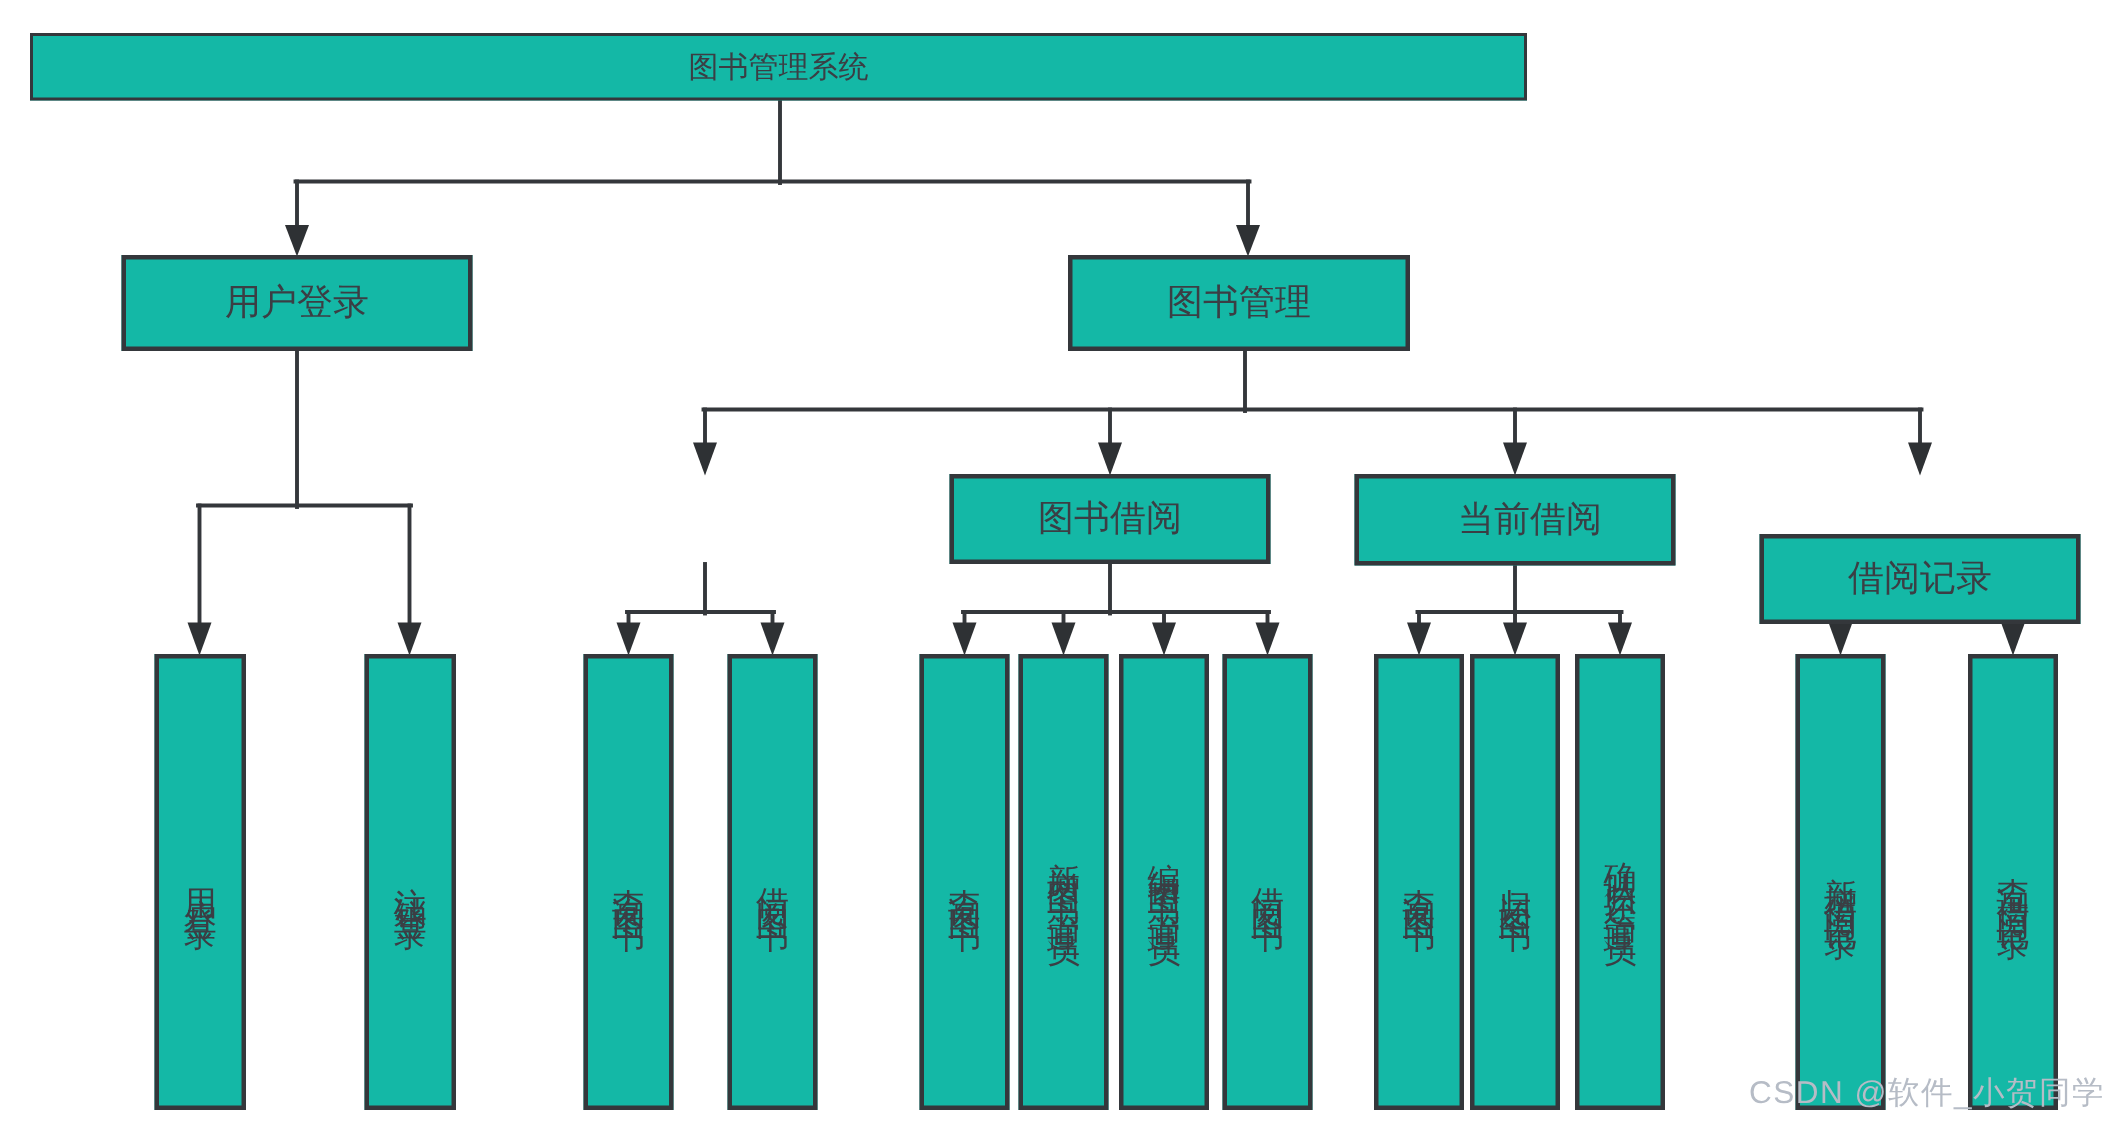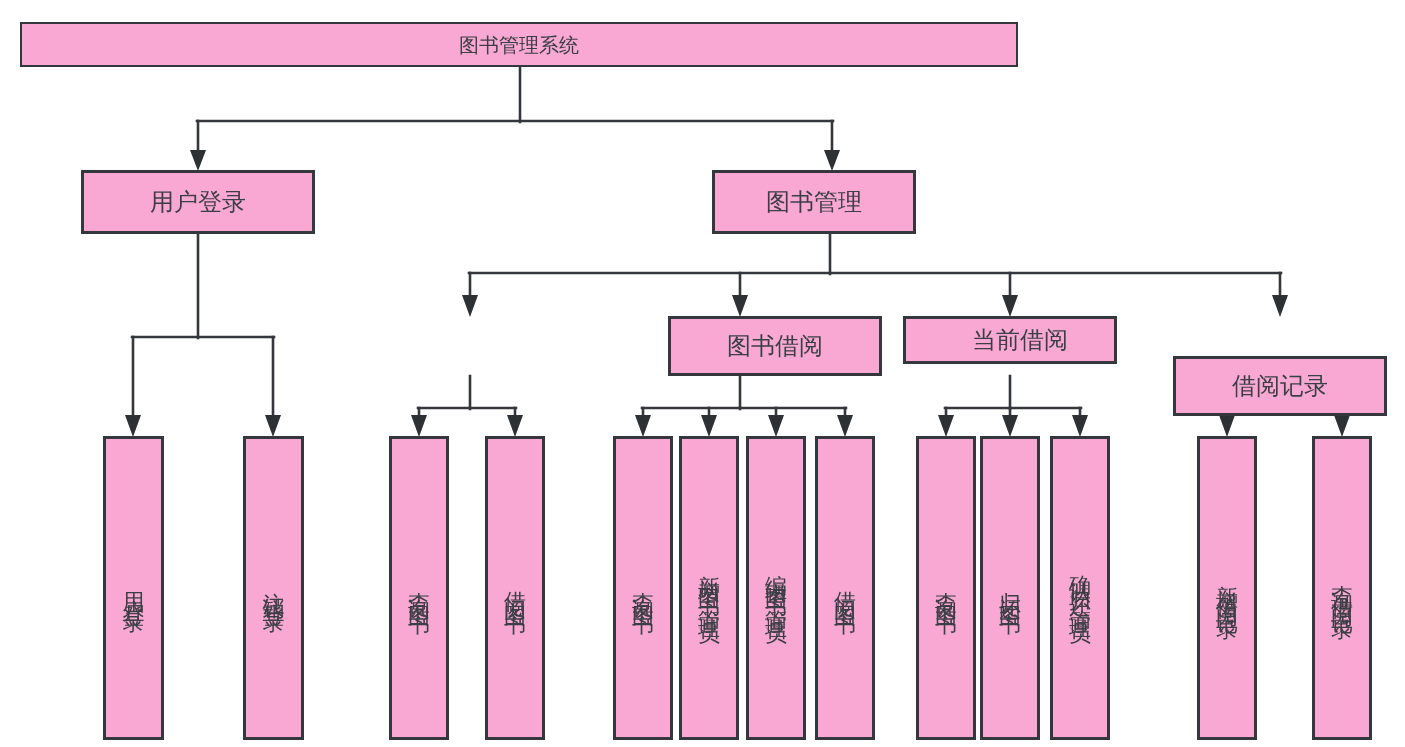--- a/index.html
+++ b/index.html
@@ -27,21 +27,21 @@
     stroke: #34373b;
     stroke-width: 2.6;
     stroke-linecap: square;
   }
   .connectors polygon {
     fill: #2e3134;
   }
   .node {
     position: absolute;
     box-sizing: border-box;
-    background: #f9a8d4;
+    background: #14b8a6;
     border: 3px solid #34373b;
     display: flex;
     align-items: center;
     justify-content: center;
     color: #3b3e44;
     font-size: 24px;
     line-height: 1;
     white-space: nowrap;
   }
   .node.root {
@@ -143,38 +143,39 @@
       <line x1="1227" y1="408" x2="1227" y2="417"></line>
         <polygon points="1219,415 1235,415 1227,437"></polygon>
       <line x1="1342" y1="408" x2="1342" y2="417"></line>
         <polygon points="1334,415 1350,415 1342,437"></polygon>
     </g>
   </svg>
 
   <div class="node root" style="left:20px; top:22px; width:998px; height:45px;">图书管理系统</div>
 
   <div class="node" style="left:81px; top:170px; width:234px; height:64px;">用户登录</div>
-  <div class="node" style="left:712px; top:170px; width:204px; height:64px;">图书管理</div>
+  <div class="node" style="left:712px; top:170px; width:228px; height:64px;">图书管理</div>
 
-  <div class="node" style="left:633px; top:316px; width:214px; height:60px;margin-left:35px;">图书借阅</div>
-  <div class="node" style="left:903px; top:316px; width:214px; height:48px;padding-left:20px;">当前借阅</div>
+  <div class="node" style="left:633px; top:316px; width:214px; height:60px;">图书借阅</div>
+  <div class="node" style="left:903px; top:316px; width:214px; height:61px;padding-left:20px;">当前借阅</div>
   <div class="node" style="left:1173px; top:316px; width:214px; height:60px;margin-top:40px;">借阅记录</div>
 
   <div class="node v" style="left:103px; top:436px; width:61px; height:304px;">用户登录</div>
   <div class="node v" style="left:243px; top:436px; width:61px; height:304px;">注销登录</div>
 
   <div class="node v" style="left:389px; top:436px; width:60px; height:304px;">查询图书</div>
   <div class="node v" style="left:485px; top:436px; width:60px; height:304px;">借阅图书</div>
 
   <div class="node v" style="left:613px; top:436px; width:60px; height:304px;">查询图书</div>
   <div class="node v" style="left:679px; top:436px; width:60px; height:304px;">新增图书（管理员）</div>
   <div class="node v" style="left:746px; top:436px; width:60px; height:304px;">编辑图书（管理员）</div>
   <div class="node v" style="left:815px; top:436px; width:60px; height:304px;">借阅图书</div>
 
   <div class="node v" style="left:916px; top:436px; width:60px; height:304px;">查询图书</div>
   <div class="node v" style="left:980px; top:436px; width:60px; height:304px;">归还图书</div>
   <div class="node v" style="left:1050px; top:436px; width:60px; height:304px;">确认归还（管理员）</div>
 
   <div class="node v" style="left:1197px; top:436px; width:60px; height:304px;">新增借阅记录</div>
   <div class="node v" style="left:1312px; top:436px; width:60px; height:304px;">查询借阅记录</div>
 
+  <div class="watermark">CSDN @软件_小贺同学</div>
 
 </div>
 
 </body></html>

